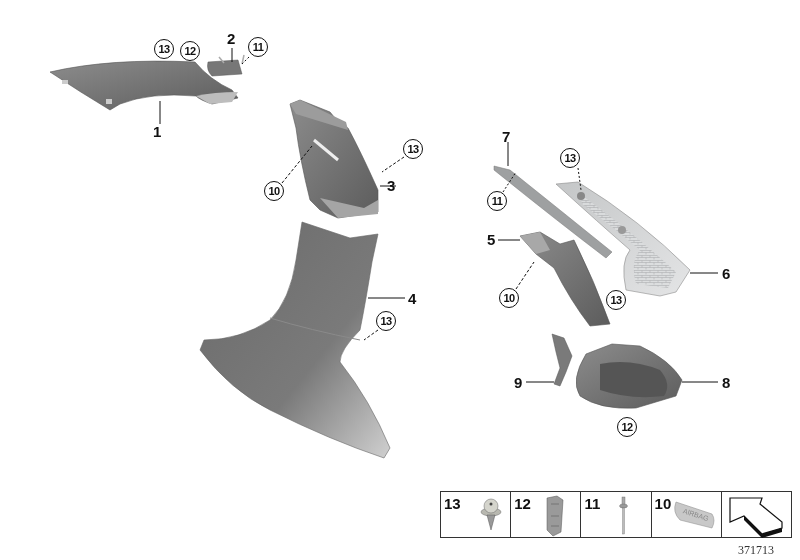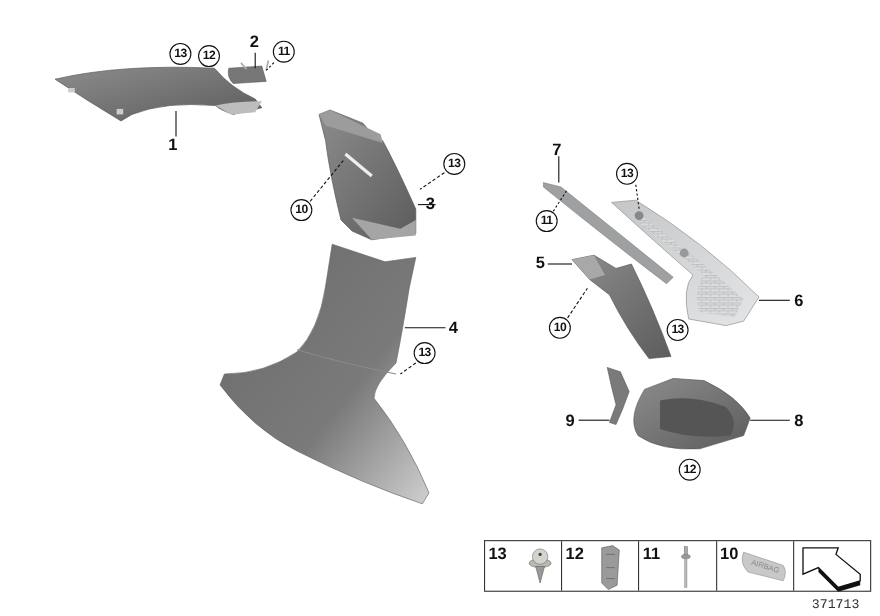--- a/index.html
+++ b/index.html
@@ -13,21 +13,21 @@
           font-weight: bold; font-size: 11px; color: #111; display: flex; align-items: center;
           justify-content: center; background: #fff; letter-spacing: -0.5px; }
   #legend { position: absolute; left: 440px; top: 491px; width: 352px; height: 47px;
             border: 1px solid #333; box-sizing: border-box; display: flex; background: #fff; }
   .cell { position: relative; flex: 1; border-right: 1px solid #333; }
   .cell:last-child { border-right: none; }
   .cell .num { position: absolute; left: 3px; top: 3px; font-weight: bold; font-size: 15px;
                color: #111; font-family: "Liberation Sans", sans-serif; }
   .cell svg { position: absolute; left: 0; top: 0; }
   #doc-id { position: absolute; left: 738px; top: 543px; font-size: 12px; color: #333;
-            font-family: Liberation Mono, monospace; }
+            font-family: Liberation Serif, serif; }
 </style>
 </head>
 <body>
 
 <svg id="canvas" width="800" height="560" viewBox="0 0 800 560">
   <defs>
     <linearGradient id="gDark" x1="0" y1="0" x2="1" y2="1">
       <stop offset="0" stop-color="#8c8c8c"></stop>
         <stop offset="1" stop-color="#5c5c5c"></stop>
     </linearGradient>

